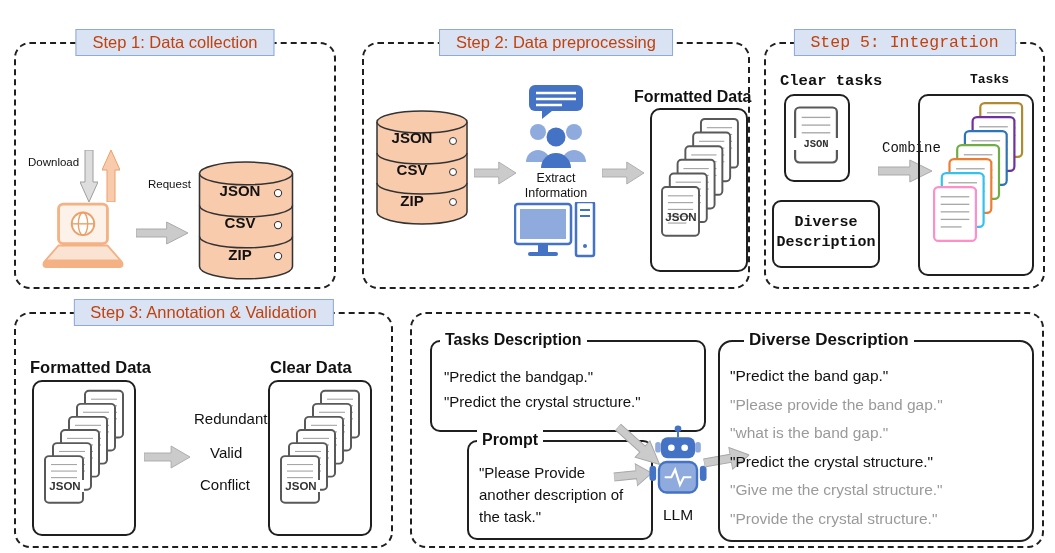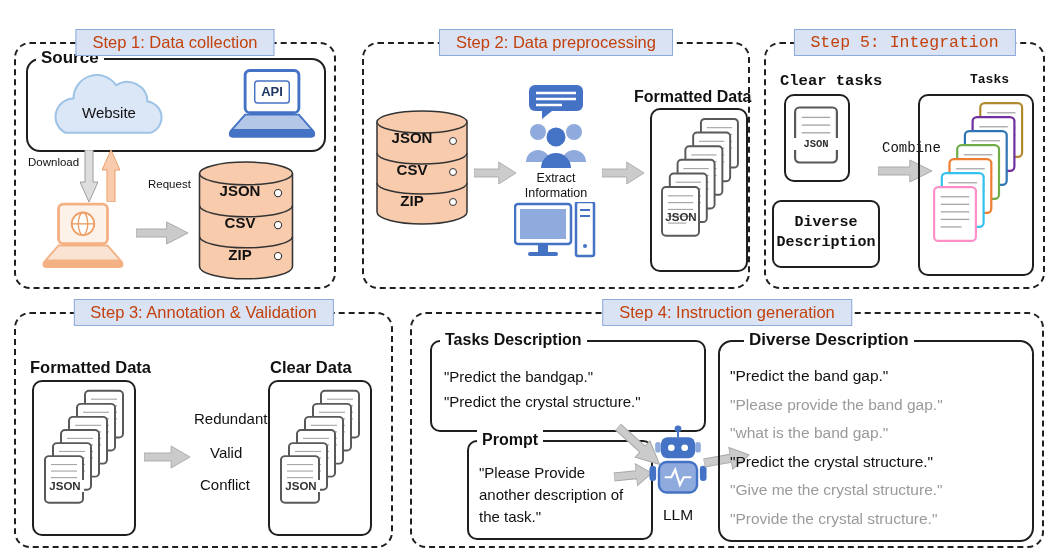--- a/index.html
+++ b/index.html
@@ -54,34 +54,20 @@
       <circle cx="81" cy="93" r="3.5" fill="#fff" stroke="#333"></circle>
     </g>
   </defs>
 </svg>
 
 <div id="canvas">
 
   <div class="panel" style="left:14px;top:42px;width:318px;height:243px;">
     <div class="panel-title">Step 1: Data collection</div>
 
-    <div class="box" style="left:10px;top:14px;width:296px;height:90px;border-radius:14px;">
-      <span class="legend" style="font-size:17px;">Source</span>
-      <svg class="abs" style="left:14px;top:8px;" width="134" height="76" viewBox="0 0 130 75">
-        <path d="M22 64 A18 18 0 0 1 30 30 A23 23 0 0 1 72 17 A20 20 0 0 1 103 33 A16 16 0 0 1 106 64 Z" fill="#dbe7f7" stroke="#9dc3e6" stroke-width="2"></path>
-      </svg>
-      <span class="abs" style="left:46px;top:44px;width:70px;text-align:center;font-size:15px;">Website</span>
-      <svg class="abs" style="left:196px;top:8px;" width="96" height="74" viewBox="0 0 100 76">
-        <rect x="22" y="2" width="56" height="44" rx="5" fill="#fff" stroke="#4472c4" stroke-width="3"></rect>
-        <rect x="32" y="13" width="36" height="23" rx="3" fill="#fff" stroke="#4472c4" stroke-width="1.5"></rect>
-        <path d="M8 64 L22 48 H78 L92 64 Z" fill="#b4c7e7" stroke="#4472c4" stroke-width="2"></path>
-        <rect x="5" y="64" width="90" height="8" rx="4" fill="#4472c4"></rect>
-      </svg>
-      <span class="abs" style="left:226px;top:24px;width:36px;text-align:center;font-size:13px;font-weight:bold;color:#1f3864;">API</span>
-    </div>
 
     <span class="small-note" style="left:12px;top:112px;">Download</span>
     <svg class="abs" style="left:64px;top:106px;" width="18" height="52" viewBox="0 0 18 52">
       <polygon points="5,0 13,0 13,32 18,32 9,52 0,32 5,32" fill="#dddddd" stroke="#9e9e9e" stroke-width="1"></polygon>
     </svg>
     <svg class="abs" style="left:86px;top:106px;" width="18" height="52" viewBox="0 0 18 52">
       <polygon points="5,52 13,52 13,20 18,20 9,0 0,20 5,20" fill="#f8cbad" stroke="#ed9f67" stroke-width="1"></polygon>
     </svg>
     <span class="small-note" style="left:108px;top:134px;margin-left:24px;">Request</span>
 
@@ -237,21 +223,20 @@
         <use href="#pg" transform="translate(30,30)" style="color:#595959"></use>
         <use href="#pg" transform="translate(22,44)" style="color:#595959"></use>
         <use href="#pg" transform="translate(14,58)" style="color:#595959"></use>
         <use href="#pg" transform="translate(6,72)" style="color:#595959"></use>
       </svg>
       <span class="json-tag" style="left:12px;top:98px;width:38px;font-size:11.5px;background:#fff;">JSON</span>
     </div>
   </div>
 
   <div class="panel" style="left:410px;top:312px;width:630px;height:232px;">
-    <div class="panel-title">Step 4: Instruction generation</div>
 
     <div class="box" style="left:18px;top:26px;width:272px;height:88px;border-radius:10px;">
       <span class="legend">Tasks Description</span>
       <div class="abs" style="left:12px;top:22px;font-size:15px;line-height:25px;">
         <div class="line">"Predict the bandgap."</div>
         <div class="line">"Predict the crystal structure."</div>
       </div>
     </div>
 
     <div class="box" style="left:18px;top:126px;width:182px;height:96px;border-radius:10px;margin-left:37px;">

